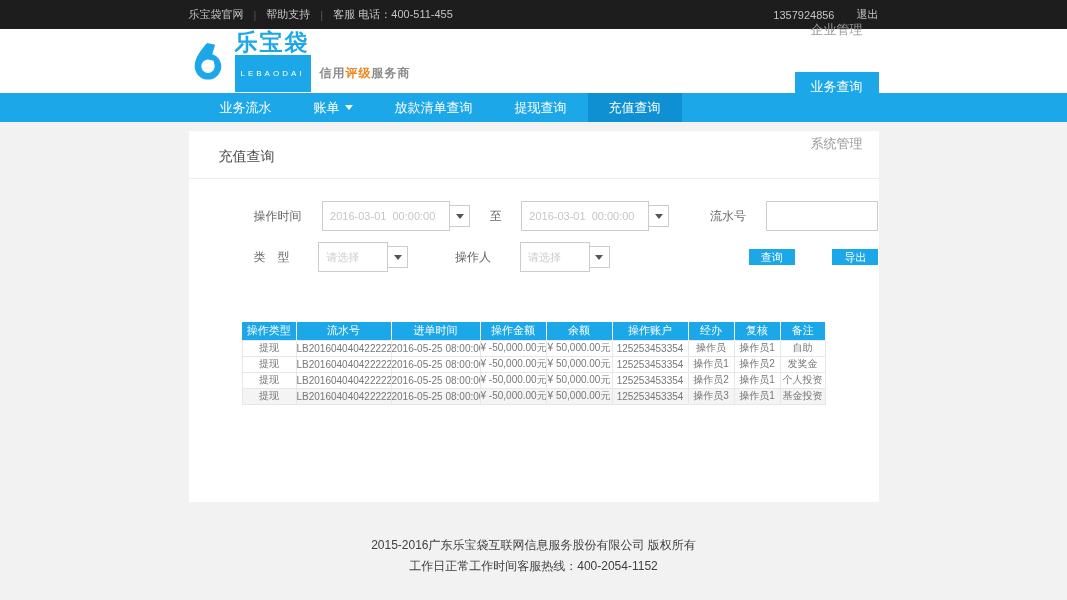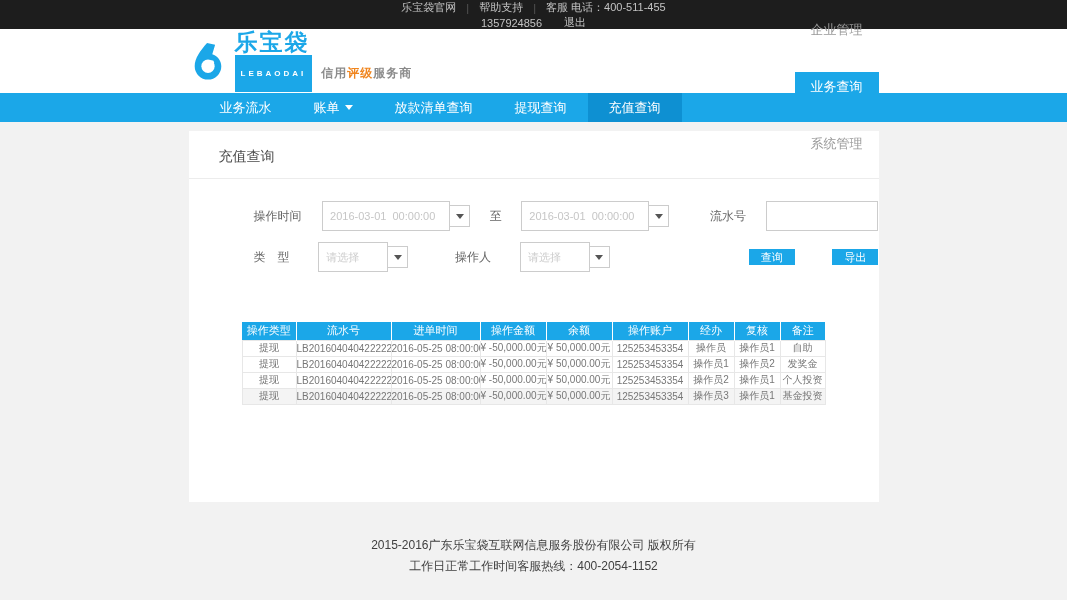--- a/index.html
+++ b/index.html
@@ -7,35 +7,35 @@
   body {
     font-family:"Liberation Sans","DejaVu Sans",sans-serif;
     background:#f2f2f2;
     --accent:#1ba7e8;
   }
   .container { width:690px; margin:0 auto; }
   a { text-decoration:none; cursor:pointer; }
 
   
   .topbar { height:29px; background:#1d1d1d; }
-  .topbar-inner { display:flex; justify-content:space-between; align-items:center; height:100%; font-size:11px;flex-direction:column; }
+  .topbar-inner { display:flex; justify-content:space-between; align-items:center; height:100%; font-size:11px; }
   .topbar-left, .topbar-right { display:flex; align-items:center; gap:10px; }
   .toplink { color:#c3c3c3; }
   .toptext { color:#c3c3c3; }
   .sep { color:#555; }
   .logout { margin-left:12px; }
 
   
   .header { height:64px; background:#fff; }
   .header-inner { display:flex; justify-content:space-between; align-items:center; height:100%; }
   .logo { display:flex; align-items:center; gap:8px; }
   .logo-icon { display:inline-flex; }
   .logo-title { font-size:23px; font-weight:bold; color:var(--accent); letter-spacing:2px; line-height:24px; }
   .logo-bottom { display:flex; align-items:center; margin-top:1px; }
-  .logo-sub { background:var(--accent); color:#fff; font-size:8px; font-weight:bold; letter-spacing:3px; padding:14px 6px; }
+  .logo-sub { background:var(--accent); color:#fff; font-size:8px; font-weight:normal; letter-spacing:3px; padding:14px 6px; }
   .logo-tagline { margin-left:9px; font-size:12px; font-weight:bold; color:#8b8b8b; letter-spacing:1px; white-space:nowrap; }
   .logo-tagline em { font-style:normal; color:#f0851e; }
   .main-nav { display:flex; align-items:center; gap:33px;flex-direction:column; }
   .nav-item { font-size:13px; color:#999; }
   .nav-item.active { background:var(--accent); color:#fff; padding:6px 16px; }
 
   
   .subnav { height:29px; background:var(--accent); }
   .subnav-inner { display:flex; height:100%; align-items:stretch; padding-left:10px; }
   .subnav-item { display:flex; align-items:center; gap:5px; padding:0 21px; color:#fff; font-size:13px; line-height:29px; }

